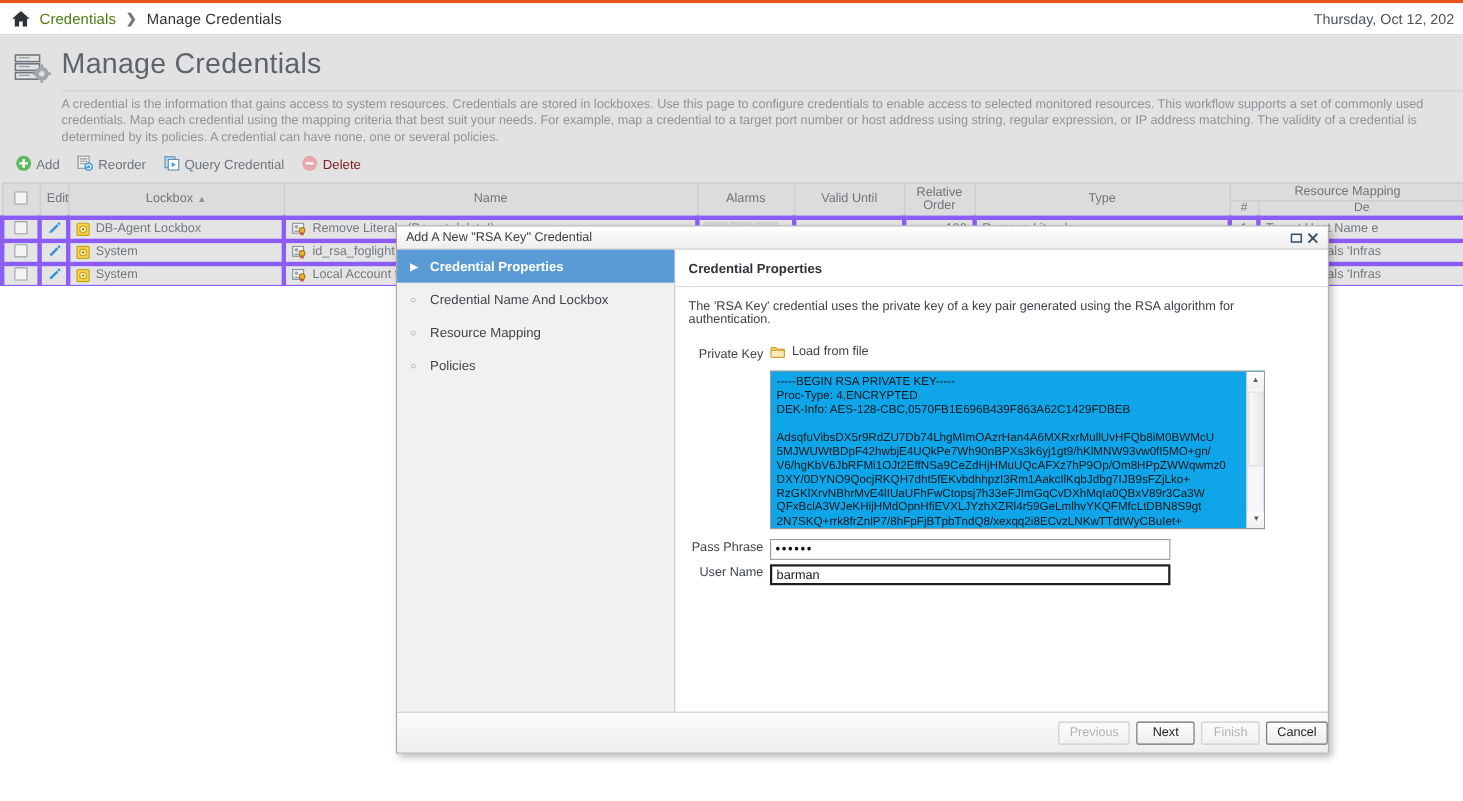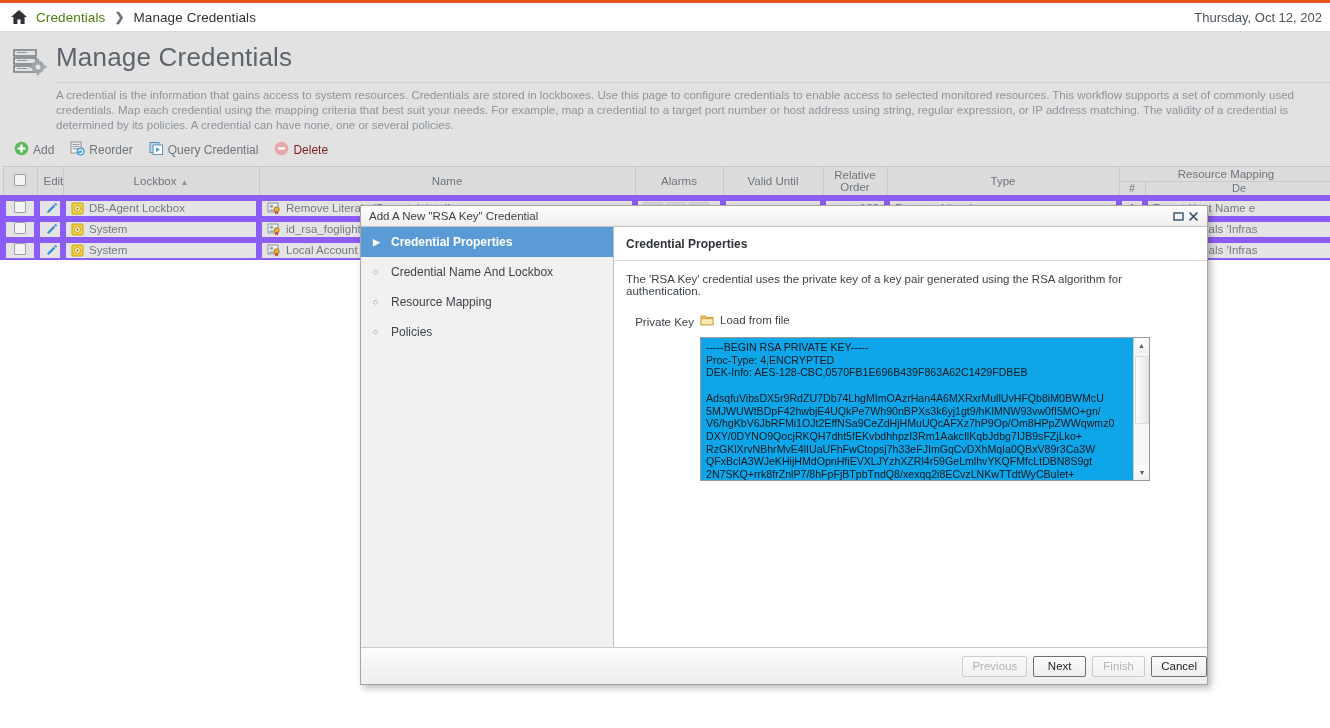--- a/index.html
+++ b/index.html
@@ -116,21 +116,21 @@
     font-weight: normal;
     font-size: 11.5px;
     height: 31px;
     padding: 0 6px;
     text-align: center;
     vertical-align: middle;
   }
   table.g th.sub { height: 15px; font-size: 11px; padding: 0 4px; }
   table.g td {
     background: #e4e4e4;
-    border: 6px solid #8b5cf6;
+    border: 4px solid #8b5cf6;
     height: 21px;
     padding: 0 5px;
     color: #72797f;
     font-size: 11.5px;
     vertical-align: middle;
     white-space: nowrap;
     overflow: hidden;
   }
   td.num { text-align: right; }
   td.center { text-align: center; }
@@ -702,21 +702,33 @@
 6XgcN7Og8FWYPLETc2IBIUk4LKTqwTLLdfOkdbDhy/DYfiZ4yqgyO8D++Bblbi05
 adfwkGJld+/OnevwXSYOcNLnoLVdtX/C4lDfljwBgiRlGKE//621J+MwL4NAv9WO</div>
             <div class="vscroll">
               <div class="vs-arrow">▲</div>
               <div class="vs-thumb"></div>
               <div class="vs-arrow vs-bottom">▼</div>
             </div>
           </div>
         </div>
 
-
+        <div class="field-row" style="margin-bottom:4px;">
+          <div class="field-label">Pass Phrase</div>
+          <div class="txt-input">
+            <span class="pw-dots">••••••</span>
+          </div>
+        </div>
+
+        <div class="field-row">
+          <div class="field-label">User Name</div>
+          <div class="txt-input focused">
+            <span style="line-height:16px">barman</span>
+          </div>
+        </div>
       </div>
     </div>
   </div>
 
   <div class="dlg-foot">
     <button class="btn disabled">Previous</button>
     <button class="btn">Next</button>
     <button class="btn disabled">Finish</button>
     <button class="btn">Cancel</button>
   </div>

